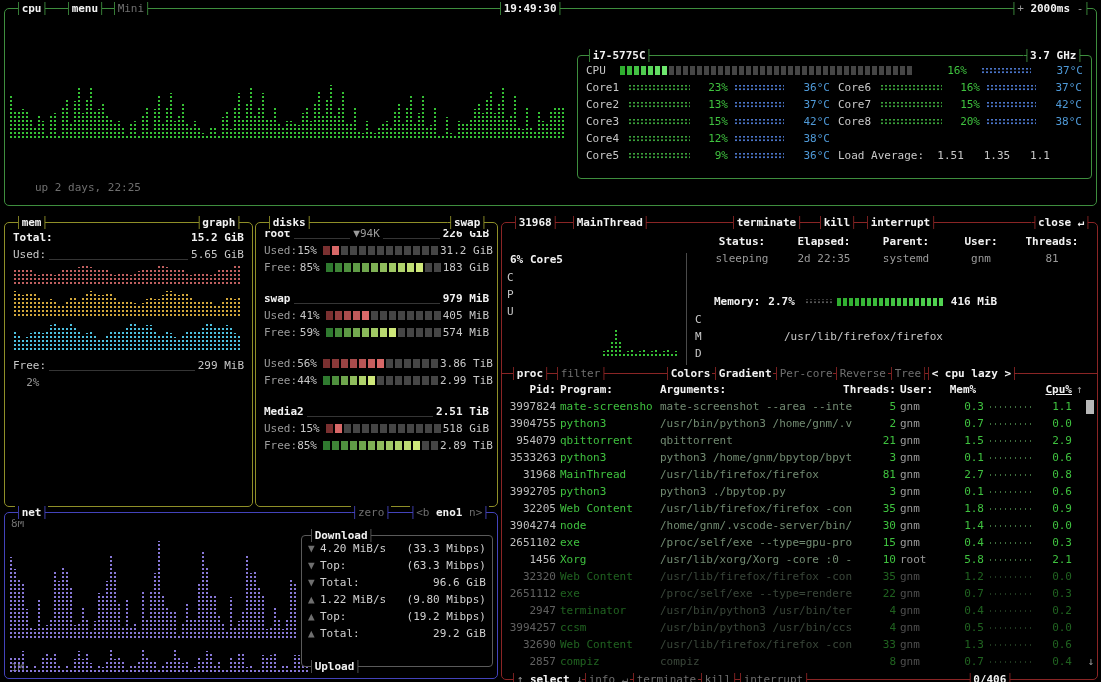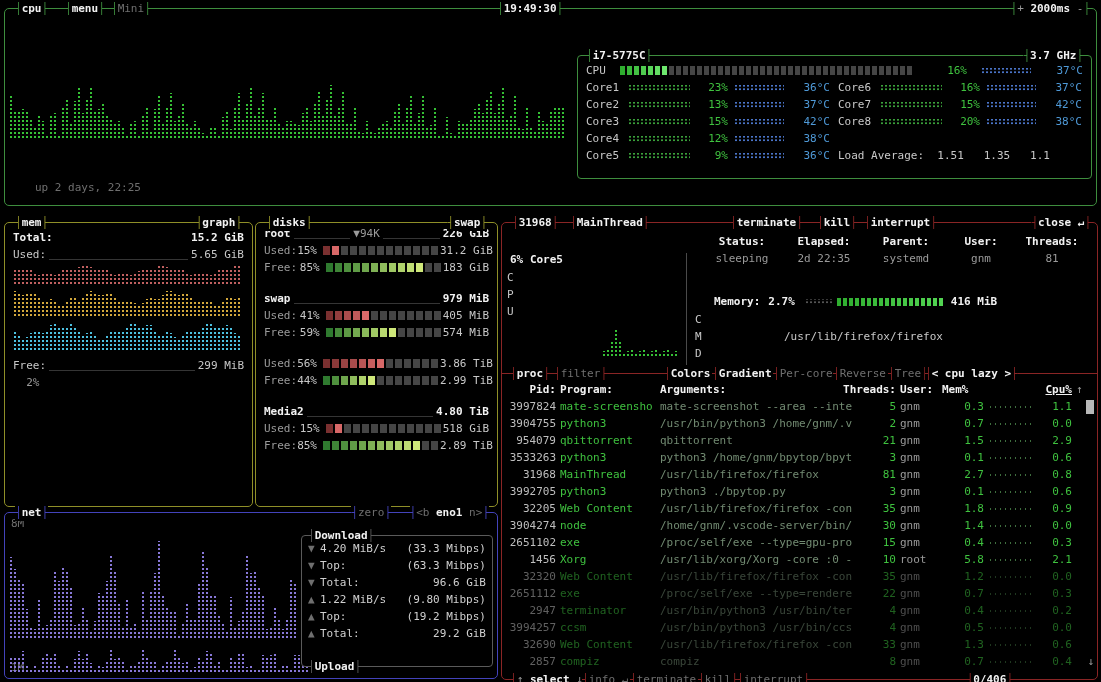--- a/index.html
+++ b/index.html
@@ -384,21 +384,21 @@
         <div style="margin-top: 14px;">
           <div class="row17"><span class="b">swap</span><div class="leader"></div><span class="b">979 MiB</span></div>
           <div class="row17"><span class="mid" style="width: 38px;">Used:</span><span style="width: 30px; text-align: right; margin-right: 6px; color: rgb(200, 200, 200);">41%</span><div class="meter" style="flex: 1 1 0%;"><div class="blk" style="width: 7px; height: 9px; margin-right: 2px; background: rgb(122, 48, 48);"></div><div class="blk" style="width: 7px; height: 9px; margin-right: 2px; background: rgb(146, 62, 62);"></div><div class="blk" style="width: 7px; height: 9px; margin-right: 2px; background: rgb(169, 76, 76);"></div><div class="blk" style="width: 7px; height: 9px; margin-right: 2px; background: rgb(193, 90, 90);"></div><div class="blk" style="width: 7px; height: 9px; margin-right: 2px; background: rgb(216, 104, 104);"></div><div class="blk" style="width: 7px; height: 9px; margin-right: 2px; background: rgb(69, 69, 69);"></div><div class="blk" style="width: 7px; height: 9px; margin-right: 2px; background: rgb(69, 69, 69);"></div><div class="blk" style="width: 7px; height: 9px; margin-right: 2px; background: rgb(69, 69, 69);"></div><div class="blk" style="width: 7px; height: 9px; margin-right: 2px; background: rgb(69, 69, 69);"></div><div class="blk" style="width: 7px; height: 9px; margin-right: 2px; background: rgb(69, 69, 69);"></div><div class="blk" style="width: 7px; height: 9px; margin-right: 2px; background: rgb(69, 69, 69);"></div><div class="blk" style="width: 7px; height: 9px; margin-right: 2px; background: rgb(69, 69, 69);"></div><div class="blk" style="width: 7px; height: 9px; margin-right: 2px; background: rgb(69, 69, 69);"></div></div><span style="width: 58px; text-align: right; color: rgb(200, 200, 200);">405 MiB</span></div>
           <div class="row17"><span class="mid" style="width: 38px;">Free:</span><span style="width: 30px; text-align: right; margin-right: 6px; color: rgb(200, 200, 200);">59%</span><div class="meter" style="flex: 1 1 0%;"><div class="blk" style="width: 7px; height: 9px; margin-right: 2px; background: rgb(47, 122, 47);"></div><div class="blk" style="width: 7px; height: 9px; margin-right: 2px; background: rgb(70, 138, 58);"></div><div class="blk" style="width: 7px; height: 9px; margin-right: 2px; background: rgb(93, 153, 68);"></div><div class="blk" style="width: 7px; height: 9px; margin-right: 2px; background: rgb(116, 169, 79);"></div><div class="blk" style="width: 7px; height: 9px; margin-right: 2px; background: rgb(138, 185, 90);"></div><div class="blk" style="width: 7px; height: 9px; margin-right: 2px; background: rgb(161, 201, 101);"></div><div class="blk" style="width: 7px; height: 9px; margin-right: 2px; background: rgb(184, 216, 111);"></div><div class="blk" style="width: 7px; height: 9px; margin-right: 2px; background: rgb(207, 232, 122);"></div><div class="blk" style="width: 7px; height: 9px; margin-right: 2px; background: rgb(69, 69, 69);"></div><div class="blk" style="width: 7px; height: 9px; margin-right: 2px; background: rgb(69, 69, 69);"></div><div class="blk" style="width: 7px; height: 9px; margin-right: 2px; background: rgb(69, 69, 69);"></div><div class="blk" style="width: 7px; height: 9px; margin-right: 2px; background: rgb(69, 69, 69);"></div><div class="blk" style="width: 7px; height: 9px; margin-right: 2px; background: rgb(69, 69, 69);"></div></div><span style="width: 58px; text-align: right; color: rgb(200, 200, 200);">574 MiB</span></div>
         </div>
         <div style="margin-top: 14px;">
           <div class="row17"><span class="mid" style="width: 38px;">Used:</span><span style="width: 30px; text-align: right; margin-right: 6px; color: rgb(200, 200, 200);">56%</span><div class="meter" style="flex: 1 1 0%;"><div class="blk" style="width: 7px; height: 9px; margin-right: 2px; background: rgb(122, 48, 48);"></div><div class="blk" style="width: 7px; height: 9px; margin-right: 2px; background: rgb(138, 57, 57);"></div><div class="blk" style="width: 7px; height: 9px; margin-right: 2px; background: rgb(153, 67, 67);"></div><div class="blk" style="width: 7px; height: 9px; margin-right: 2px; background: rgb(169, 76, 76);"></div><div class="blk" style="width: 7px; height: 9px; margin-right: 2px; background: rgb(185, 85, 85);"></div><div class="blk" style="width: 7px; height: 9px; margin-right: 2px; background: rgb(200, 95, 95);"></div><div class="blk" style="width: 7px; height: 9px; margin-right: 2px; background: rgb(216, 104, 104);"></div><div class="blk" style="width: 7px; height: 9px; margin-right: 2px; background: rgb(69, 69, 69);"></div><div class="blk" style="width: 7px; height: 9px; margin-right: 2px; background: rgb(69, 69, 69);"></div><div class="blk" style="width: 7px; height: 9px; margin-right: 2px; background: rgb(69, 69, 69);"></div><div class="blk" style="width: 7px; height: 9px; margin-right: 2px; background: rgb(69, 69, 69);"></div><div class="blk" style="width: 7px; height: 9px; margin-right: 2px; background: rgb(69, 69, 69);"></div><div class="blk" style="width: 7px; height: 9px; margin-right: 2px; background: rgb(69, 69, 69);"></div></div><span style="width: 58px; text-align: right; color: rgb(200, 200, 200);">3.86 TiB</span></div>
           <div class="row17"><span class="mid" style="width: 38px;">Free:</span><span style="width: 30px; text-align: right; margin-right: 6px; color: rgb(200, 200, 200);">44%</span><div class="meter" style="flex: 1 1 0%;"><div class="blk" style="width: 7px; height: 9px; margin-right: 2px; background: rgb(47, 122, 47);"></div><div class="blk" style="width: 7px; height: 9px; margin-right: 2px; background: rgb(79, 144, 62);"></div><div class="blk" style="width: 7px; height: 9px; margin-right: 2px; background: rgb(111, 166, 77);"></div><div class="blk" style="width: 7px; height: 9px; margin-right: 2px; background: rgb(143, 188, 92);"></div><div class="blk" style="width: 7px; height: 9px; margin-right: 2px; background: rgb(175, 210, 107);"></div><div class="blk" style="width: 7px; height: 9px; margin-right: 2px; background: rgb(207, 232, 122);"></div><div class="blk" style="width: 7px; height: 9px; margin-right: 2px; background: rgb(69, 69, 69);"></div><div class="blk" style="width: 7px; height: 9px; margin-right: 2px; background: rgb(69, 69, 69);"></div><div class="blk" style="width: 7px; height: 9px; margin-right: 2px; background: rgb(69, 69, 69);"></div><div class="blk" style="width: 7px; height: 9px; margin-right: 2px; background: rgb(69, 69, 69);"></div><div class="blk" style="width: 7px; height: 9px; margin-right: 2px; background: rgb(69, 69, 69);"></div><div class="blk" style="width: 7px; height: 9px; margin-right: 2px; background: rgb(69, 69, 69);"></div><div class="blk" style="width: 7px; height: 9px; margin-right: 2px; background: rgb(69, 69, 69);"></div></div><span style="width: 58px; text-align: right; color: rgb(200, 200, 200);">2.99 TiB</span></div>
         </div>
         <div style="margin-top: 14px;">
-          <div class="row17"><span class="b">Media2</span><div class="leader"></div><span class="b">4.80 TiB</span></div>
+          <div class="row17"><span class="b">Media2</span><div class="leader"></div><span class="b">2.51 TiB</span></div>
           <div class="row17"><span class="mid" style="width: 38px;">Used:</span><span style="width: 30px; text-align: right; margin-right: 6px; color: rgb(200, 200, 200);">15%</span><div class="meter" style="flex: 1 1 0%;"><div class="blk" style="width: 7px; height: 9px; margin-right: 2px; background: rgb(122, 48, 48);"></div><div class="blk" style="width: 7px; height: 9px; margin-right: 2px; background: rgb(216, 104, 104);"></div><div class="blk" style="width: 7px; height: 9px; margin-right: 2px; background: rgb(69, 69, 69);"></div><div class="blk" style="width: 7px; height: 9px; margin-right: 2px; background: rgb(69, 69, 69);"></div><div class="blk" style="width: 7px; height: 9px; margin-right: 2px; background: rgb(69, 69, 69);"></div><div class="blk" style="width: 7px; height: 9px; margin-right: 2px; background: rgb(69, 69, 69);"></div><div class="blk" style="width: 7px; height: 9px; margin-right: 2px; background: rgb(69, 69, 69);"></div><div class="blk" style="width: 7px; height: 9px; margin-right: 2px; background: rgb(69, 69, 69);"></div><div class="blk" style="width: 7px; height: 9px; margin-right: 2px; background: rgb(69, 69, 69);"></div><div class="blk" style="width: 7px; height: 9px; margin-right: 2px; background: rgb(69, 69, 69);"></div><div class="blk" style="width: 7px; height: 9px; margin-right: 2px; background: rgb(69, 69, 69);"></div><div class="blk" style="width: 7px; height: 9px; margin-right: 2px; background: rgb(69, 69, 69);"></div><div class="blk" style="width: 7px; height: 9px; margin-right: 2px; background: rgb(69, 69, 69);"></div></div><span style="width: 58px; text-align: right; color: rgb(200, 200, 200);">518 GiB</span></div>
           <div class="row17"><span class="mid" style="width: 38px;">Free:</span><span style="width: 30px; text-align: right; margin-right: 6px; color: rgb(200, 200, 200);">85%</span><div class="meter" style="flex: 1 1 0%;"><div class="blk" style="width: 7px; height: 9px; margin-right: 2px; background: rgb(47, 122, 47);"></div><div class="blk" style="width: 7px; height: 9px; margin-right: 2px; background: rgb(63, 133, 55);"></div><div class="blk" style="width: 7px; height: 9px; margin-right: 2px; background: rgb(79, 144, 62);"></div><div class="blk" style="width: 7px; height: 9px; margin-right: 2px; background: rgb(95, 155, 70);"></div><div class="blk" style="width: 7px; height: 9px; margin-right: 2px; background: rgb(111, 166, 77);"></div><div class="blk" style="width: 7px; height: 9px; margin-right: 2px; background: rgb(127, 177, 85);"></div><div class="blk" style="width: 7px; height: 9px; margin-right: 2px; background: rgb(143, 188, 92);"></div><div class="blk" style="width: 7px; height: 9px; margin-right: 2px; background: rgb(159, 199, 100);"></div><div class="blk" style="width: 7px; height: 9px; margin-right: 2px; background: rgb(175, 210, 107);"></div><div class="blk" style="width: 7px; height: 9px; margin-right: 2px; background: rgb(191, 221, 115);"></div><div class="blk" style="width: 7px; height: 9px; margin-right: 2px; background: rgb(207, 232, 122);"></div><div class="blk" style="width: 7px; height: 9px; margin-right: 2px; background: rgb(69, 69, 69);"></div><div class="blk" style="width: 7px; height: 9px; margin-right: 2px; background: rgb(69, 69, 69);"></div></div><span style="width: 58px; text-align: right; color: rgb(200, 200, 200);">2.89 TiB</span></div>
         </div>
       </div>
   </div>
 
   <div class="box" id="net-box" style="left:4px;top:512px;width:492px;height:165px;border-color:#4343bb;--tick:#4343bb;">
     <div class="lbl b" style="left:10px;">net</div>
     <div class="lbl dim" style="right:106px;">zero</div>
     <div class="lbl" style="right:8px;"><span class="dim">&lt;b </span><span class="b">eno1</span><span class="dim"> n&gt;</span></div>
@@ -465,21 +465,21 @@
     <div class="lbl dim" style="left:271px;top:142px;">Per-core</div>
     <div class="lbl dim" style="left:331px;top:142px;">Reverse</div>
     <div class="lbl dim" style="left:386px;top:142px;">Tree</div>
     <div class="lbl b" style="left:423px;top:142px;">&lt; cpu lazy &gt;</div>
 
     <div class="abs b" style="left:4px;top:158px;width:50px;text-align:right;">Pid:</div>
     <div class="abs b" style="left:58px;top:158px;">Program:</div>
     <div class="abs b" style="left:158px;top:158px;">Arguments:</div>
     <div class="abs b" style="left:336px;top:158px;width:58px;text-align:right;">Threads:</div>
     <div class="abs b" style="left:398px;top:158px;">User:</div>
-    <div class="abs b" style="left:440px;top:158px;width:42px;text-align:left;">Mem%</div>
+    <div class="abs b" style="left:440px;top:158px;width:42px;text-align:center;">Mem%</div>
     <div class="abs b" style="left:528px;top:158px;width:42px;text-align:right;text-decoration:underline;">Cpu%</div>
     <div class="abs mid" style="left:574px;top:158px;">↑</div>
 
     <div class="abs" id="proc-rows" style="left:0;top:175px;width:100%;"><div class="prow"><span class="pc-pid">3997824</span><span class="pc-prog">mate-screensho</span><span class="pc-args">mate-screenshot --area --inte</span><span class="pc-thr">5</span><span class="pc-user">gnm</span><span class="pc-mem">0.3</span><span class="pc-dots"></span><span class="pc-cpu">1.1</span></div><div class="prow"><span class="pc-pid">3904755</span><span class="pc-prog">python3</span><span class="pc-args">/usr/bin/python3 /home/gnm/.v</span><span class="pc-thr">2</span><span class="pc-user">gnm</span><span class="pc-mem">0.7</span><span class="pc-dots"></span><span class="pc-cpu">0.0</span></div><div class="prow"><span class="pc-pid">954079</span><span class="pc-prog">qbittorrent</span><span class="pc-args">qbittorrent</span><span class="pc-thr">21</span><span class="pc-user">gnm</span><span class="pc-mem">1.5</span><span class="pc-dots"></span><span class="pc-cpu">2.9</span></div><div class="prow"><span class="pc-pid">3533263</span><span class="pc-prog">python3</span><span class="pc-args">python3 /home/gnm/bpytop/bpyt</span><span class="pc-thr">3</span><span class="pc-user">gnm</span><span class="pc-mem">0.1</span><span class="pc-dots"></span><span class="pc-cpu">0.6</span></div><div class="prow"><span class="pc-pid">31968</span><span class="pc-prog">MainThread</span><span class="pc-args">/usr/lib/firefox/firefox</span><span class="pc-thr">81</span><span class="pc-user">gnm</span><span class="pc-mem">2.7</span><span class="pc-dots"></span><span class="pc-cpu">0.8</span></div><div class="prow"><span class="pc-pid">3992705</span><span class="pc-prog">python3</span><span class="pc-args">python3 ./bpytop.py</span><span class="pc-thr">3</span><span class="pc-user">gnm</span><span class="pc-mem">0.1</span><span class="pc-dots"></span><span class="pc-cpu">0.6</span></div><div class="prow"><span class="pc-pid">32205</span><span class="pc-prog">Web Content</span><span class="pc-args">/usr/lib/firefox/firefox -con</span><span class="pc-thr">35</span><span class="pc-user">gnm</span><span class="pc-mem">1.8</span><span class="pc-dots"></span><span class="pc-cpu">0.9</span></div><div class="prow"><span class="pc-pid">3904274</span><span class="pc-prog">node</span><span class="pc-args">/home/gnm/.vscode-server/bin/</span><span class="pc-thr">30</span><span class="pc-user">gnm</span><span class="pc-mem">1.4</span><span class="pc-dots"></span><span class="pc-cpu">0.0</span></div><div class="prow"><span class="pc-pid">2651102</span><span class="pc-prog">exe</span><span class="pc-args">/proc/self/exe --type=gpu-pro</span><span class="pc-thr">15</span><span class="pc-user">gnm</span><span class="pc-mem">0.4</span><span class="pc-dots"></span><span class="pc-cpu">0.3</span></div><div class="prow"><span class="pc-pid">1456</span><span class="pc-prog">Xorg</span><span class="pc-args">/usr/lib/xorg/Xorg -core :0 -</span><span class="pc-thr">10</span><span class="pc-user">root</span><span class="pc-mem">5.8</span><span class="pc-dots"></span><span class="pc-cpu">2.1</span></div><div class="prow dimrow"><span class="pc-pid">32320</span><span class="pc-prog">Web Content</span><span class="pc-args">/usr/lib/firefox/firefox -con</span><span class="pc-thr">35</span><span class="pc-user">gnm</span><span class="pc-mem">1.2</span><span class="pc-dots"></span><span class="pc-cpu">0.0</span></div><div class="prow dimrow"><span class="pc-pid">2651112</span><span class="pc-prog">exe</span><span class="pc-args">/proc/self/exe --type=rendere</span><span class="pc-thr">22</span><span class="pc-user">gnm</span><span class="pc-mem">0.7</span><span class="pc-dots"></span><span class="pc-cpu">0.3</span></div><div class="prow dimrow"><span class="pc-pid">2947</span><span class="pc-prog">terminator</span><span class="pc-args">/usr/bin/python3 /usr/bin/ter</span><span class="pc-thr">4</span><span class="pc-user">gnm</span><span class="pc-mem">0.4</span><span class="pc-dots"></span><span class="pc-cpu">0.2</span></div><div class="prow dimrow"><span class="pc-pid">3994257</span><span class="pc-prog">ccsm</span><span class="pc-args">/usr/bin/python3 /usr/bin/ccs</span><span class="pc-thr">4</span><span class="pc-user">gnm</span><span class="pc-mem">0.5</span><span class="pc-dots"></span><span class="pc-cpu">0.0</span></div><div class="prow dimrow"><span class="pc-pid">32690</span><span class="pc-prog">Web Content</span><span class="pc-args">/usr/lib/firefox/firefox -con</span><span class="pc-thr">33</span><span class="pc-user">gnm</span><span class="pc-mem">1.3</span><span class="pc-dots"></span><span class="pc-cpu">0.6</span></div><div class="prow dimrow"><span class="pc-pid">2857</span><span class="pc-prog">compiz</span><span class="pc-args">compiz</span><span class="pc-thr">8</span><span class="pc-user">gnm</span><span class="pc-mem">0.7</span><span class="pc-dots"></span><span class="pc-cpu">0.4</span></div></div>
     <div class="abs" style="right:3px;top:177px;width:8px;height:14px;background:#b8b8b8;"></div>
     <div class="abs mid" style="right:3px;top:430px;">↓</div>
 
     <div class="lbl-b" style="left:8px;"><span class="mid">↑</span><span class="b"> </span><span class="b">select</span><span class="b"> </span><span class="mid">↓</span></div>
     <div class="lbl-b dim" style="left:80px;">info ↵</div>
     <div class="lbl-b dim" style="left:128px;">terminate</div>

